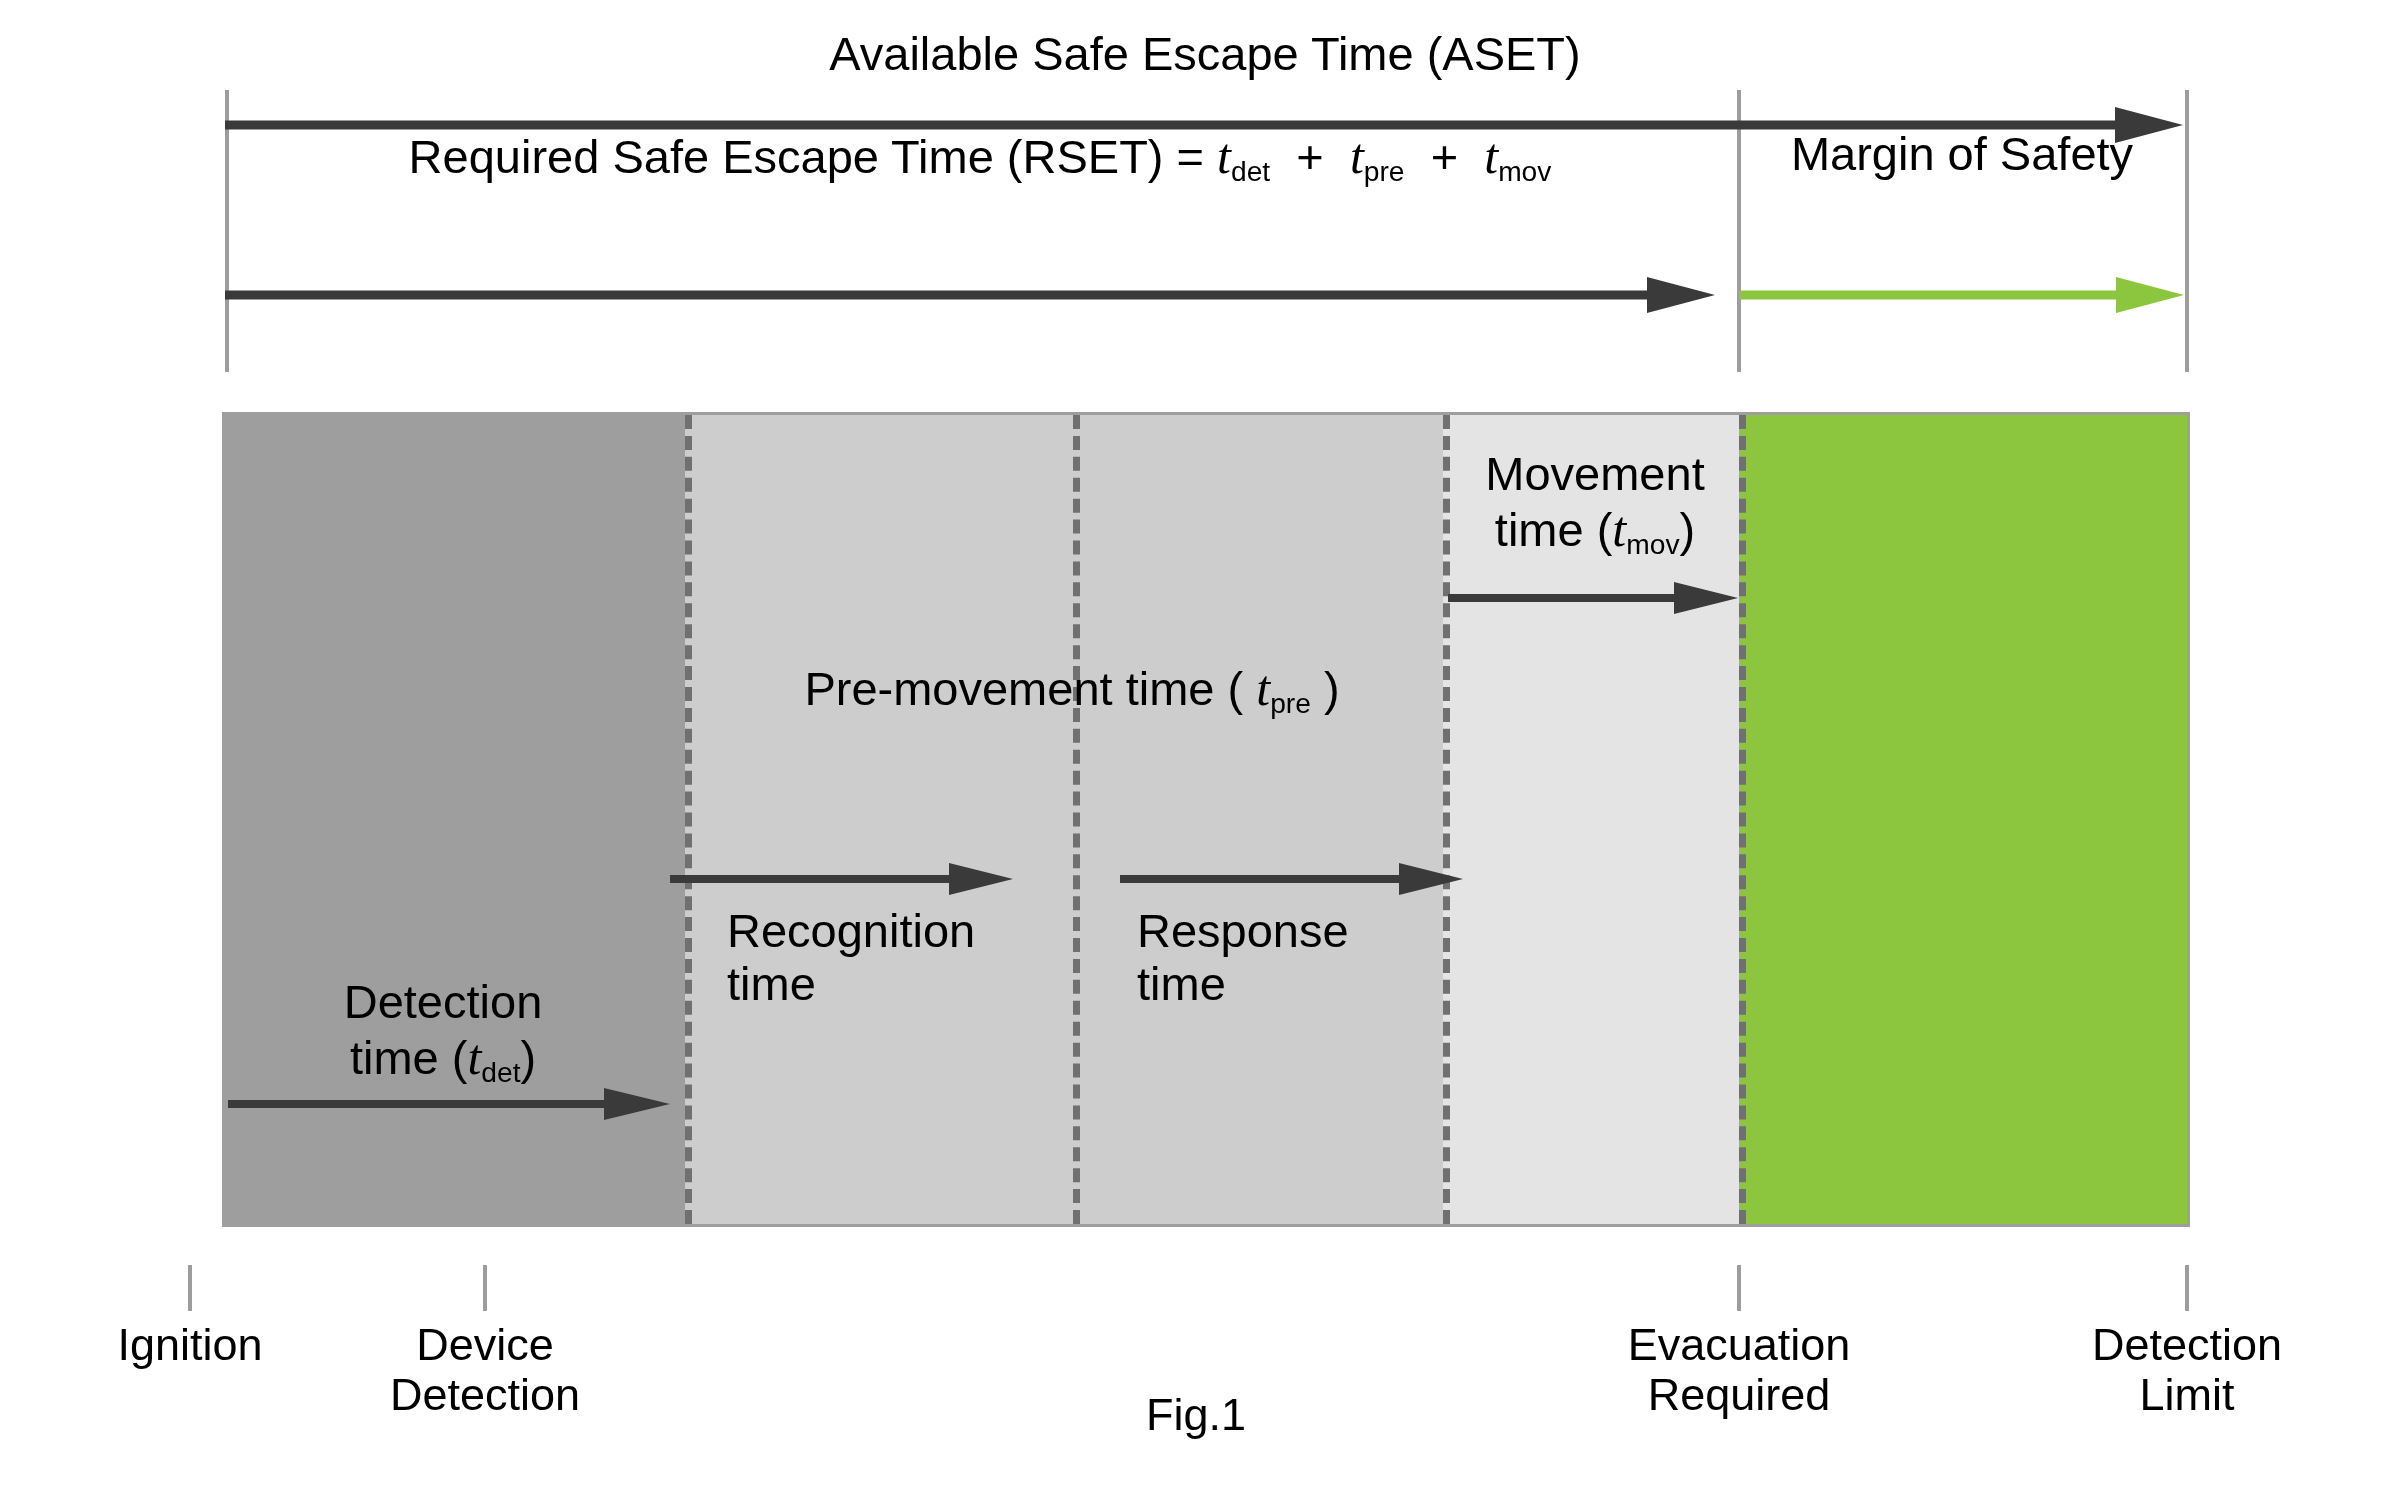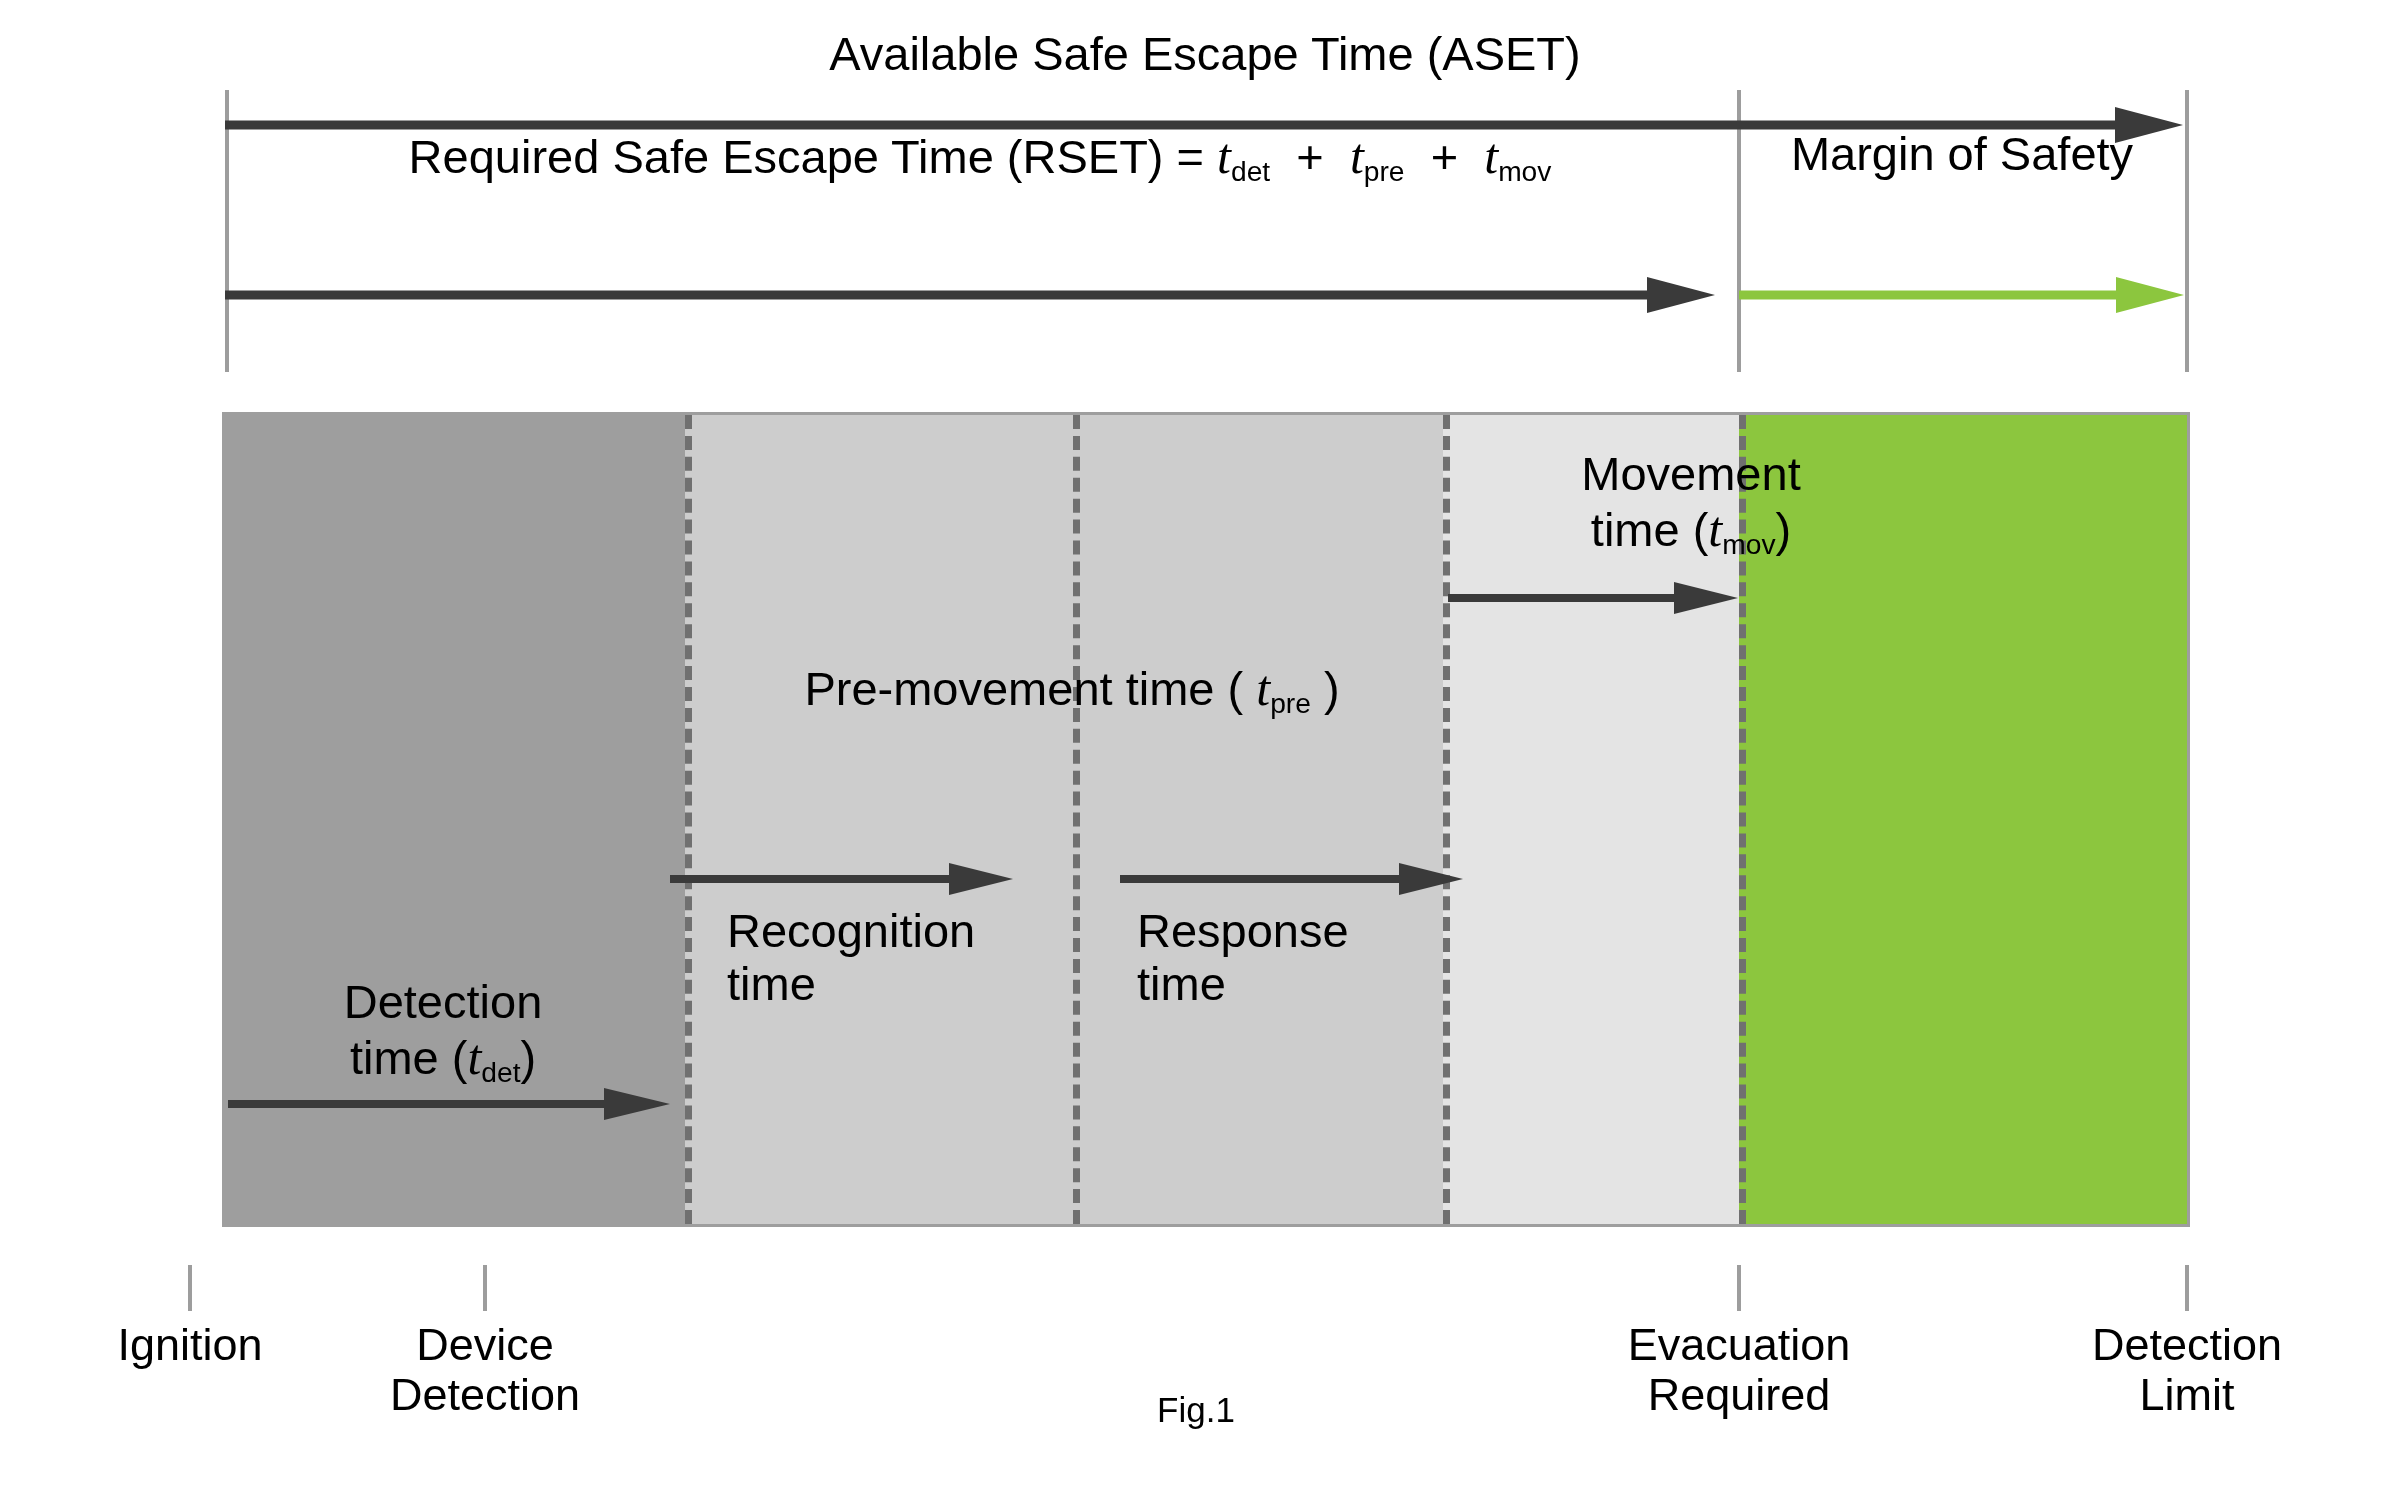--- a/index.html
+++ b/index.html
@@ -9,21 +9,21 @@
     color:#000000;overflow:hidden;
   }
   #stage{position:relative;width:2400px;height:1500px;}
 
   
   .txt{position:absolute;white-space:nowrap;line-height:1.12;}
   .ctr{transform:translateX(-50%);text-align:center;}
   .t-head{font-size:47px;}
   .t-band{font-size:47px;}
   .t-axis{font-size:45px;text-align:center;}
-  .t-fig{font-size:35px;}
+  .t-fig{font-size:45px;}
   .green-text{color:#000000;}
 
   .ital{font-style:italic;font-family:"Liberation Serif","DejaVu Serif",serif;font-size:50px;}
   sub.sb{font-style:normal;font-family:"Liberation Sans","DejaVu Sans",sans-serif;
          font-size:.60em;vertical-align:baseline;position:relative;top:.30em;letter-spacing:0;}
 
   
   .vline{position:absolute;width:4px;background:#9d9d9d;}
   .tick{position:absolute;width:4px;background:#9d9d9d;}
 
@@ -75,21 +75,21 @@
     <div class="band" style="left:851px;width:370px;background:#cdcdcd;"></div>
     <div class="band" style="left:1221px;width:296px;background:#e4e4e4;"></div>
     <div class="band" style="left:1517px;width:448px;background:#8cc63e;"></div>
 
     <div class="dash" style="left:463px;"></div>
     <div class="dash" style="left:851px;"></div>
     <div class="dash" style="left:1221px;"></div>
     <div class="dash" style="left:1517px;"></div>
   </div>
 
-  <div class="txt t-band ctr" style="left:1691px;top:448px;text-align:center;">
+  <div class="txt t-band ctr" style="left:1595px;top:448px;text-align:center;">
     <div>Movement</div>
     <div><span>time (</span><span class="ital">t</span><sub class="sb">mov</sub><span>)</span></div>
   </div>
 
   <svg class="arrow" style="left:1448px;top:582px;width:292px;height:32px;" viewBox="0 0 292 32">
     <line x1="0" y1="16" x2="232" y2="16" stroke="#3a3a3a" stroke-width="8"></line>
     <polygon points="226,0 290,16 226,32" fill="#3a3a3a"></polygon>
   </svg>
 
   <div class="txt t-band ctr" style="left:1072px;top:660px;"><span>Pre-movement time ( </span><span class="ital">t</span><sub class="sb">pre</sub><span> )</span>

